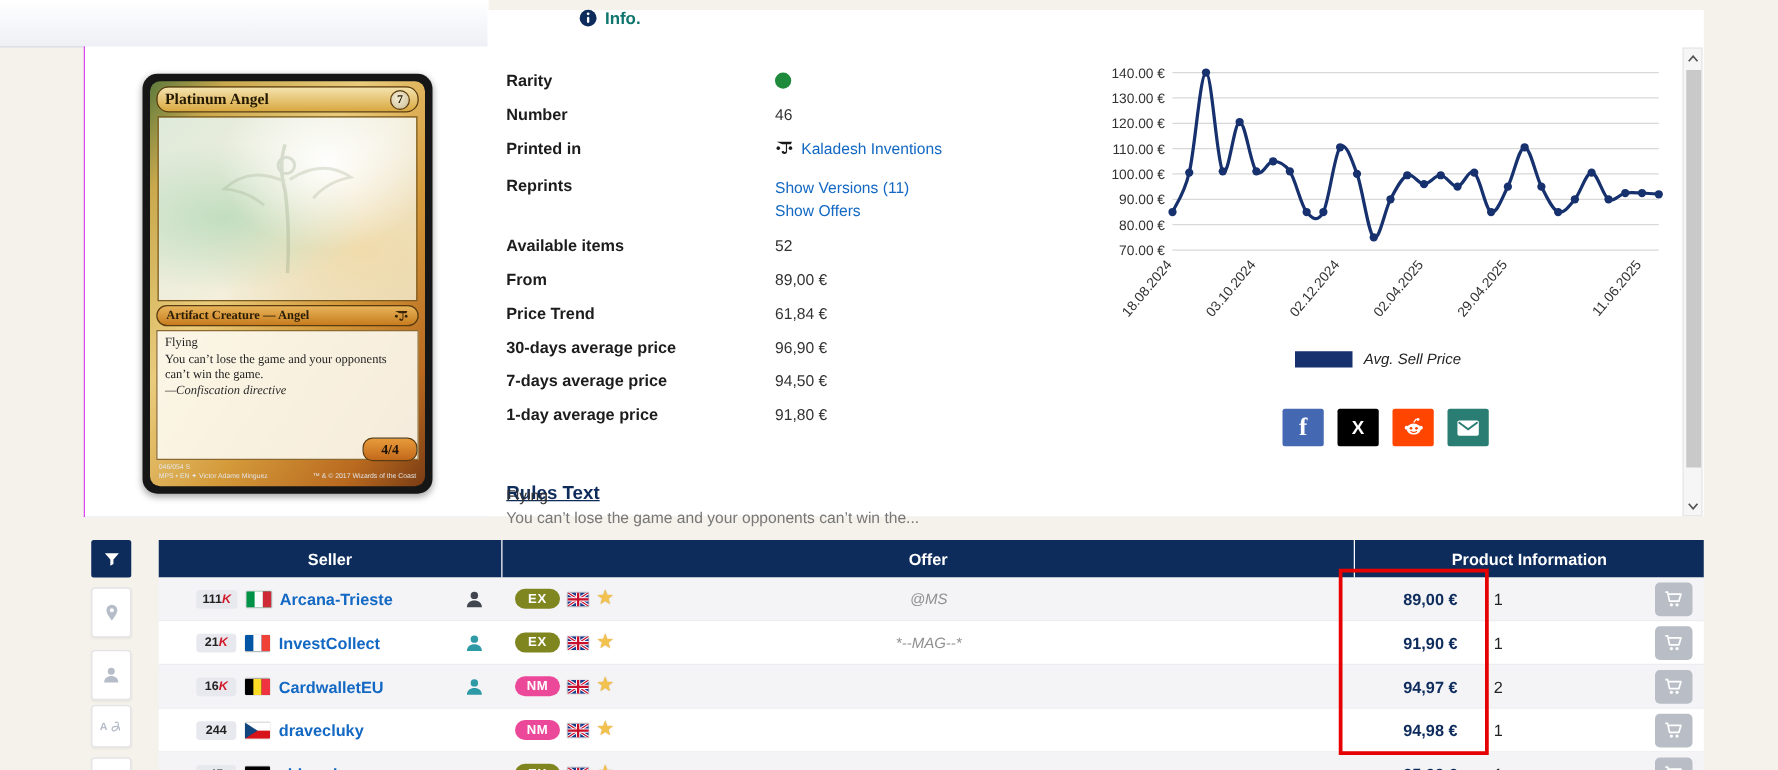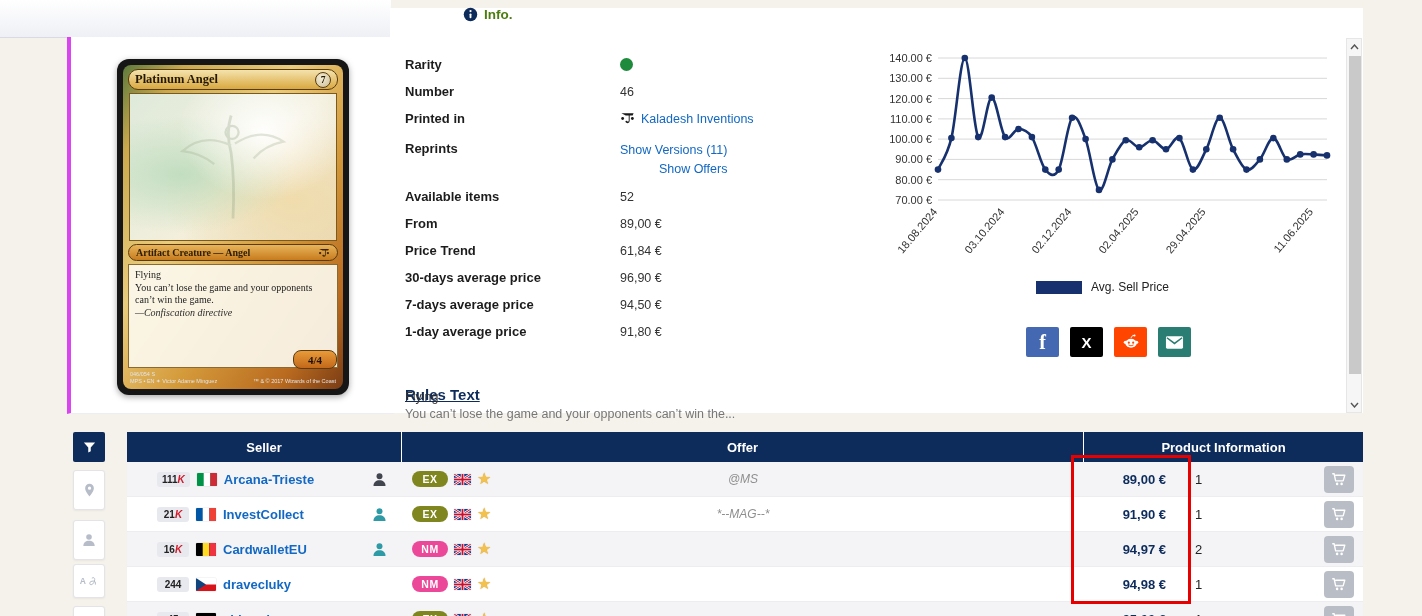--- a/index.html
+++ b/index.html
@@ -7,44 +7,44 @@
     width:1422px;height:616px;position:relative;overflow:hidden;
     background:#f5f2ec;
     font-family:"Liberation Sans","DejaVu Sans",sans-serif;
     -webkit-font-smoothing:antialiased;
   }
   
   .top-strip{position:absolute;left:0;top:0;width:391px;height:37px;
     background:linear-gradient(180deg,#ffffff,#eef0f5);
     border-bottom:1px solid #d8dce2;}
   .card-panel{position:absolute;left:67px;top:37px;width:323px;height:376px;
-    background:#fff;border-left:4px solid #d946ef;border-bottom:1px solid #eceef2;}
+    background:#fff;border-left:1px solid #d946ef;border-bottom:1px solid #eceef2;}
   .info-panel{position:absolute;left:390px;top:8px;width:973px;height:405px;
     background:#fff;overflow:hidden;}
   
   .info-link{position:absolute;left:463px;top:7px;display:flex;align-items:flex-end;gap:6px;
-    color:#4d7c0f;font-weight:bold;font-size:13.5px;cursor:pointer;}
+    color:#0f766e;font-weight:bold;font-size:13.5px;cursor:pointer;}
   
   .details{position:absolute;left:15px;top:43px;width:470px;}
   .detail-row{display:flex;align-items:center;height:27px;}
   .detail-row.links-row{height:51px;align-items:flex-start;padding-top:9px;box-sizing:border-box;}
   .detail-label{width:215px;font-size:13px;font-weight:bold;color:#1c1c1c;flex:none;}
-  .detail-value{font-size:12.5px;color:#333;display:flex;align-items:center;gap:6px;text-align:right;}
+  .detail-value{font-size:12.5px;color:#333;display:flex;align-items:center;gap:6px;}
   .detail-value .stack a{display:block;line-height:19px;}
   .lnk{color:#1268c3;text-decoration:none;font-size:12.5px;cursor:pointer;}
   .rarity-dot{width:13px;height:13px;border-radius:50%;background:#1e8a3c;display:inline-block;}
   .seticon{width:15px;height:15px;flex:none;}
   
   .rules-heading{position:absolute;left:15px;top:358px;color:#0d2b5b;font-weight:bold;font-size:15px;}
   .rules-line1{position:absolute;left:15px;top:384px;font-size:12.5px;color:#333;}
   .rules-line2{position:absolute;left:15px;top:400px;font-size:12.5px;color:#777;}
   
   .chart{position:absolute;left:473px;top:28px;width:480px;height:232px;}
   .chart text.tick{font-size:11px;fill:#333;font-family:"Liberation Sans","DejaVu Sans",sans-serif;}
-  .legend{position:absolute;left:646px;top:272px;display:flex;align-items:center;font-size:12px;color:#222;}
+  .legend{position:absolute;left:646px;top:272px;display:flex;align-items:center;font-size:12px;color:#222;font-style:italic;}
   .legend-swatch{width:46px;height:13px;background:#16316e;display:inline-block;margin-right:9px;}
   
   .share{position:absolute;left:636px;top:319px;display:flex;gap:11px;}
   .share-btn{width:33px;height:30px;border-radius:2px;display:flex;align-items:center;justify-content:center;cursor:pointer;color:#fff;}
   .sb-fb{background:#4568b2;font-family:"Liberation Serif","DejaVu Serif",serif;font-size:20px;font-weight:bold;}
   .sb-x{background:#000;font-weight:900;font-size:15px;}
   .sb-rd{background:#ff4500;}
   .sb-em{background:#2a7d72;}
   
   .vscrollbar{position:absolute;left:1346px;top:38px;width:16px;height:375px;background:#f6f6f6;border:1px solid #e6e6e6;box-sizing:border-box;}

